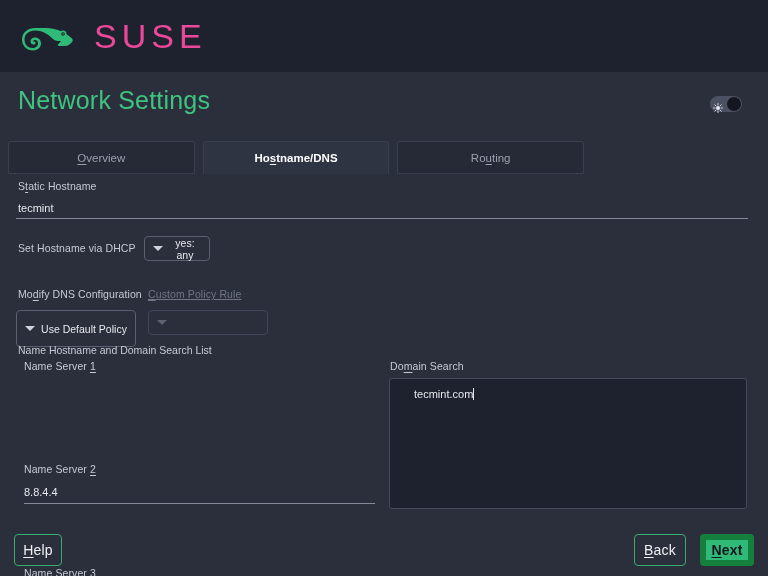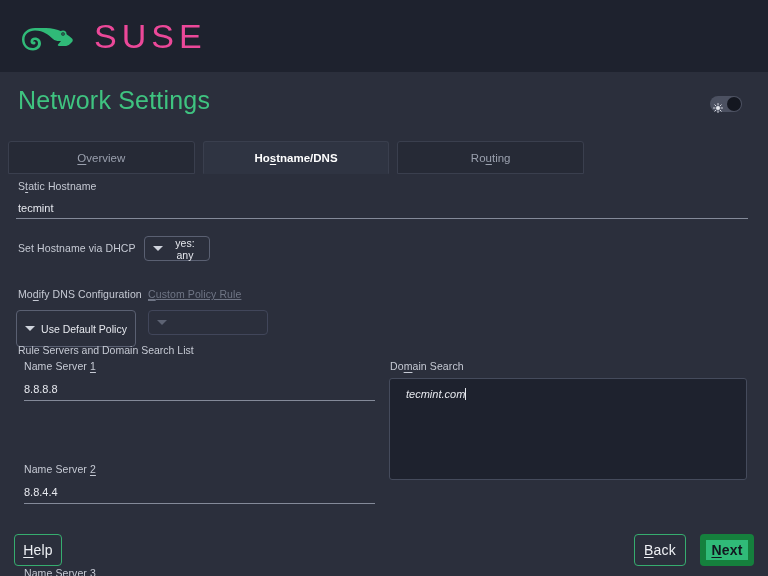--- a/index.html
+++ b/index.html
@@ -136,28 +136,27 @@
     padding-bottom: 5px; min-height: 17px;
   }
   #ns1 { top: 186px; }
   #ns2 { top: 289px; }
   #ns3 { top: 393px; }
 
   
   .ds-label { position: absolute; left: 390px; top: 186px; }
   .ds-textarea {
     position: absolute; left: 389px; top: 204px;
-    width: 358px; height: 102px;
+    width: 358px; height: 131px;
     background: #1e222e;
     border: 1px solid #454b5c;
     border-radius: 3px;
     font-size: 11px; color: #e6e8ee;
-    padding: 9px 16px;
+    padding: 9px 24px;
     cursor: text;
-    font-style: italic;
   }
   .caret-bar {
     display: inline-block; width: 1px; height: 12px;
     background: #e6e8ee; vertical-align: -2px; margin-left: 0px;
   }
 
   
   .footer { position: absolute; left: 0; bottom: 0; width: 768px; height: 52px; }
   .btn {
     position: absolute;
@@ -242,25 +241,24 @@
 
   <div class="select-box dns-select">
     <span class="caret"></span>
     <span class="sel-text">Use Default Policy</span>
   </div>
   <div class="select-box custom-select disabled">
     <span class="caret"></span>
     <span class="sel-text"></span>
   </div>
 
-  <div class="group-label ns-group-label">Rule Servers and Domain Search List</div>
+  <div class="group-label ns-group-label">Name Hostname and Domain Search List</div>
 
   <div class="ns-block" id="ns1">
     <span class="field-label nsl">Name Server <span class="mn">1</span></span>
-    <span class="nsv">8.8.8.8</span>
   </div>
   <div class="ns-block" id="ns2">
     <span class="field-label nsl">Name Server <span class="mn">2</span></span>
     <span class="nsv">8.8.4.4</span>
   </div>
   <div class="ns-block" id="ns3">
     <span class="field-label nsl">Name Server <span class="mn">3</span></span>
 
   </div>
 

